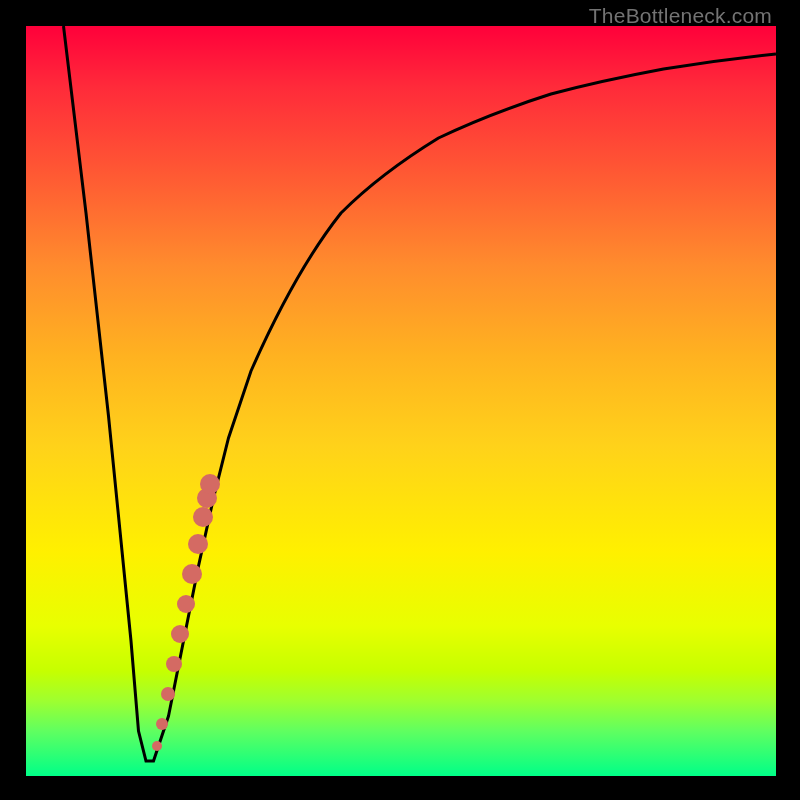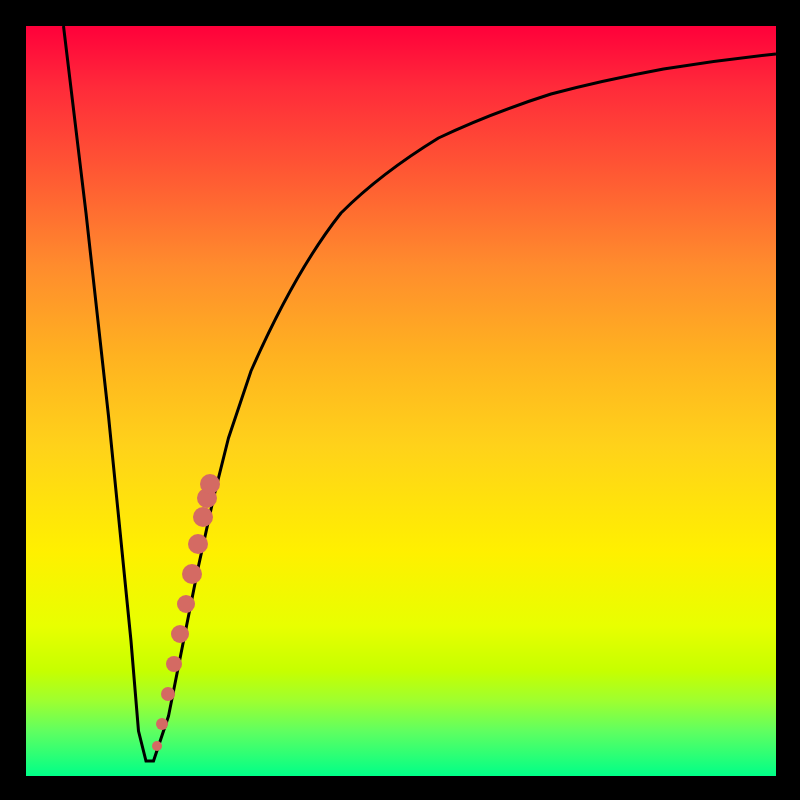--- a/index.html
+++ b/index.html
@@ -95,14 +95,15 @@
         <circle cx="160" cy="578" r="9"></circle>
         <circle cx="166" cy="548" r="10"></circle>
         <circle cx="172" cy="518" r="10"></circle>
         <circle cx="177" cy="491" r="10"></circle>
         <circle cx="181" cy="472" r="10"></circle>
         <circle cx="184" cy="458" r="10"></circle>
       </g>
     </svg>
   </div>
 
+  <div class="watermark">TheBottleneck.com</div>
 
 </div>
 
 </body></html>

